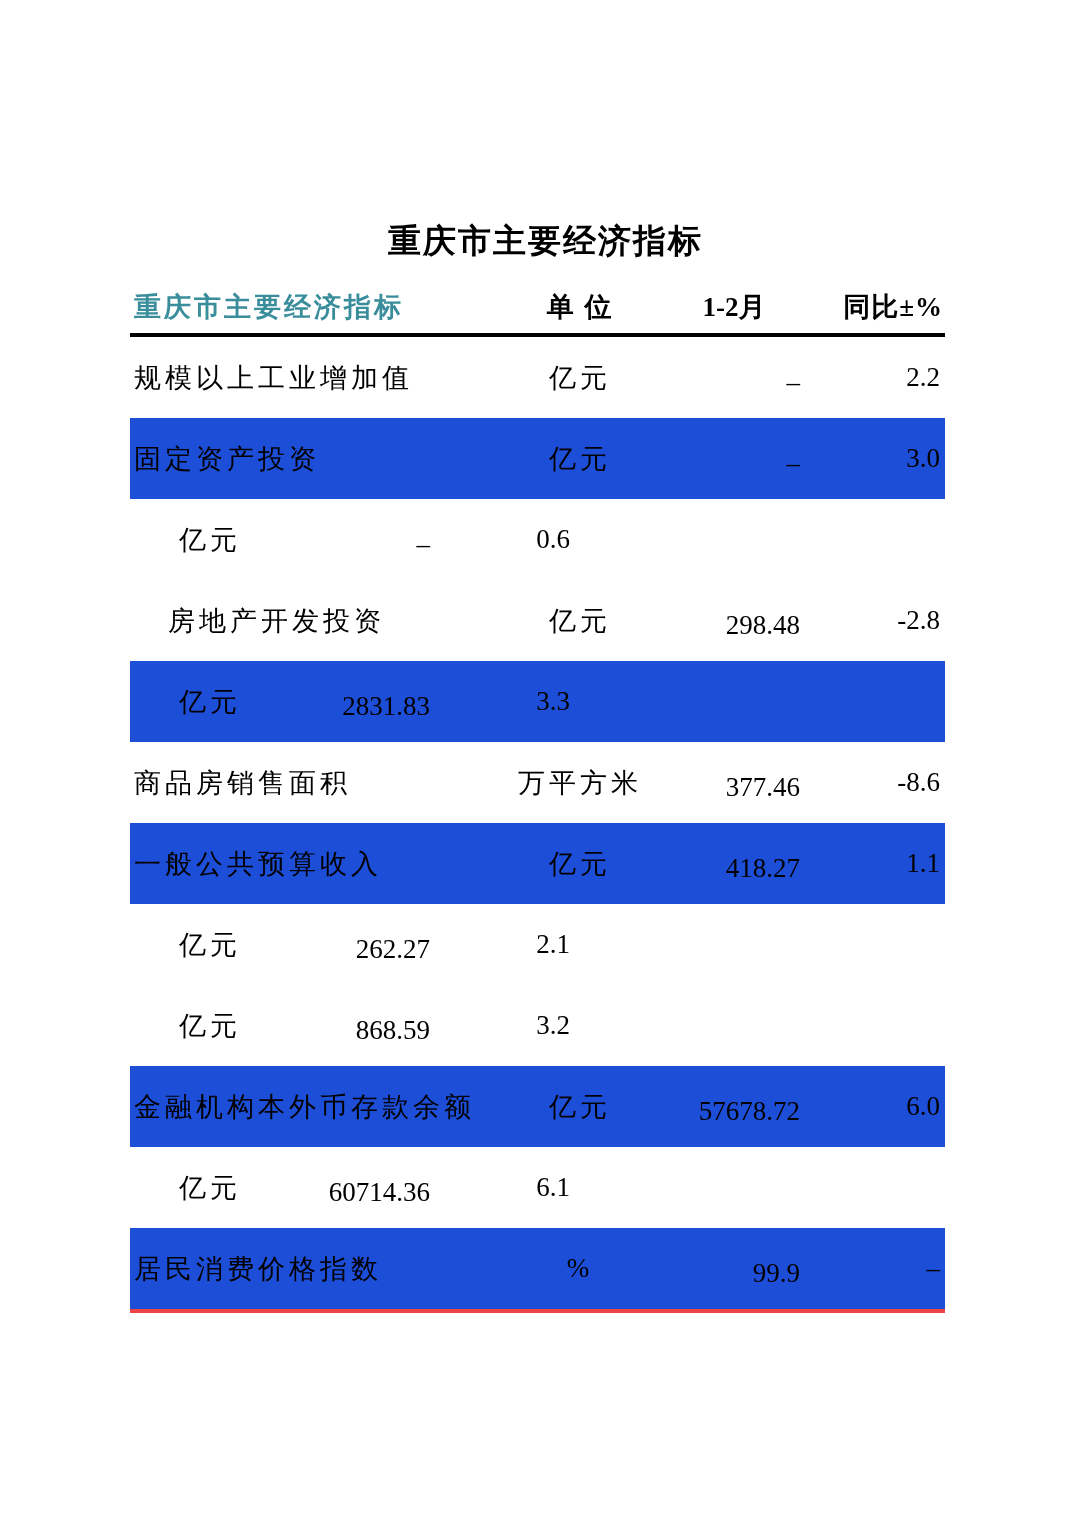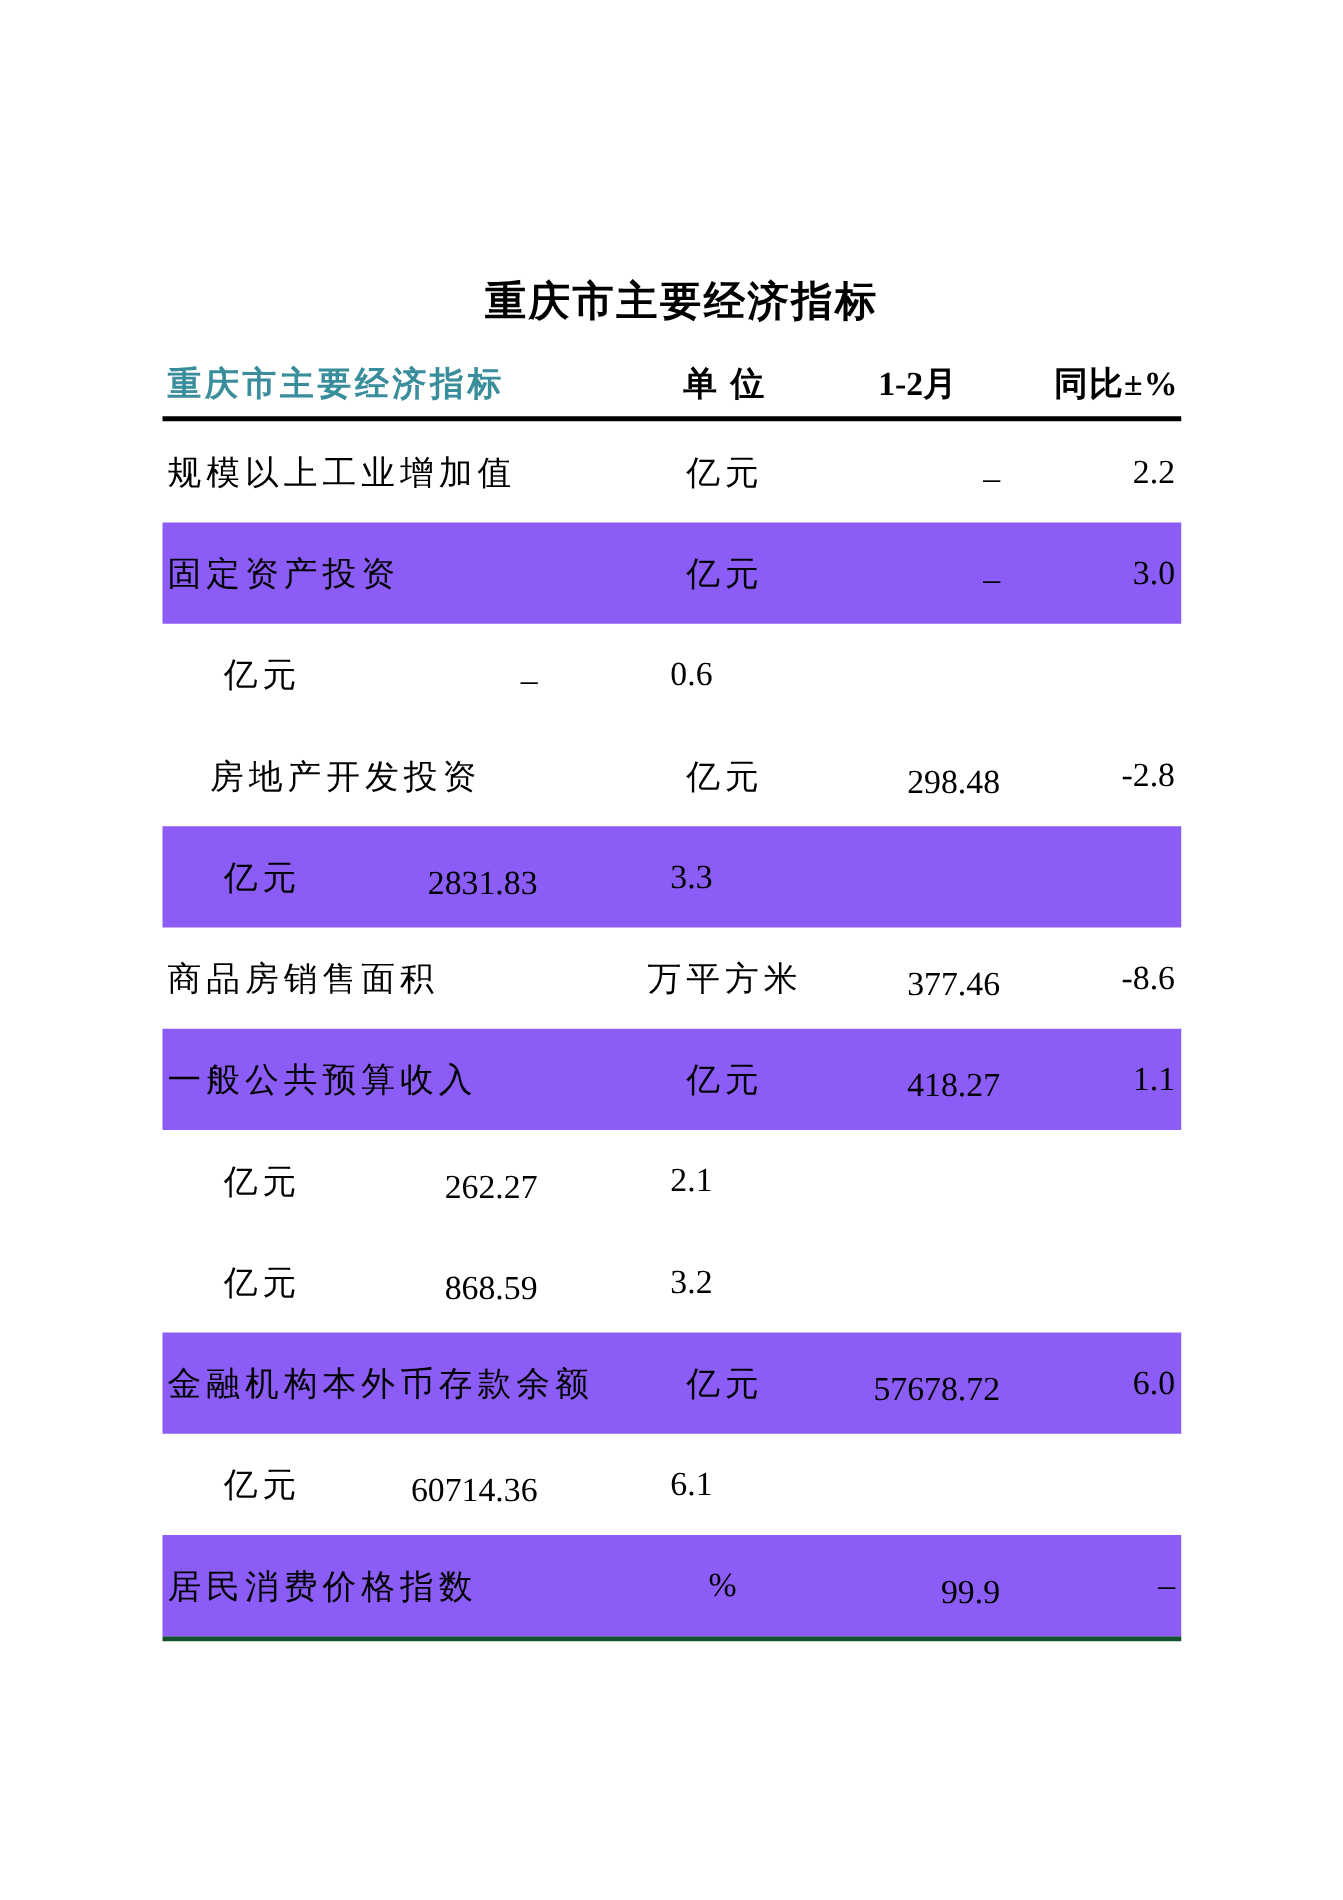--- a/index.html
+++ b/index.html
@@ -40,22 +40,22 @@
     border-bottom: 4px solid #000000;
     font-size: 27px;
     font-weight: 700;
   }
   .trow {
     display: flex;
     align-items: center;
     height: 81px;
     font-size: 27px;
   }
-  .trow.shaded { background: #8b5cf6; }
-  .tbody { border-bottom: 4px solid #14532d; }
+  .trow.shaded { background: #1d4ed8; }
+  .tbody { border-bottom: 4px solid #ef4444; }
   .c1 { width: 370px; padding-left: 4px; letter-spacing: 4px; white-space: nowrap; }
   .c1.ind-1 { padding-left: 16px; }
   .c1.ind-2 { padding-left: 38px; }
   .c2 { width: 160px; text-align: center; letter-spacing: 4px; white-space: nowrap; }
   .c3 { width: 148px; text-align: right; padding-right: 8px; white-space: nowrap; margin-top: 10px; }
   .c4 { width: 137px; text-align: right; padding-right: 5px; white-space: nowrap; font-family: Liberation Serif, serif; }
   .thead .c1 { color: #3a8e9c; letter-spacing: 3px; }
   .thead .c2 { letter-spacing: 2px; margin-top: 48px; }
   .thead .c3 { text-align: center; padding-right: 0; }
   .thead .c4 { padding-right: 2px; letter-spacing: 1px; }

